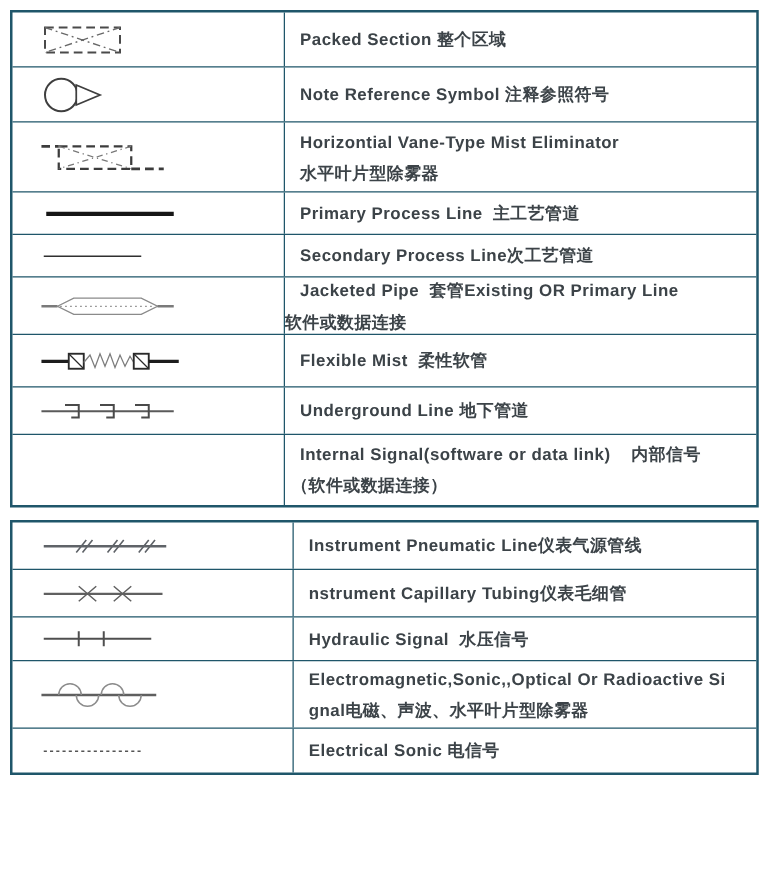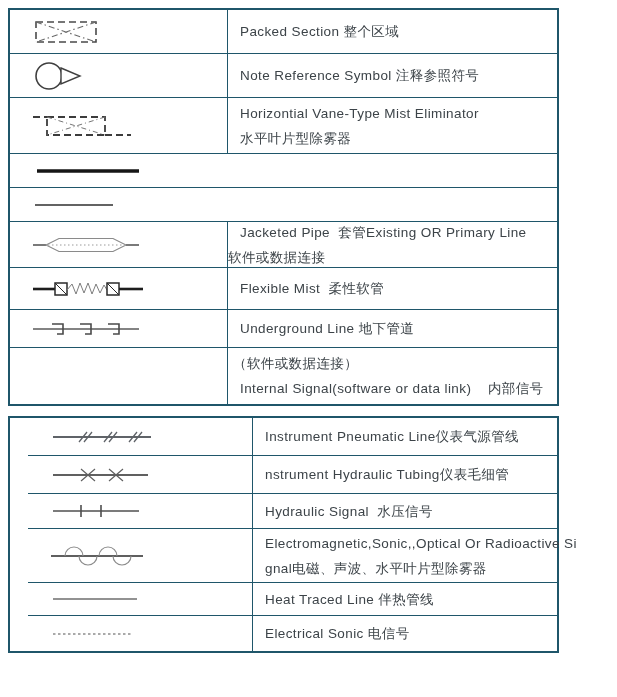--- a/index.html
+++ b/index.html
@@ -7,25 +7,26 @@
     --tc:#3c4348;
   }
   html,body{margin:0;padding:0;background:#ffffff;}
   body{
     width:617px;height:697px;
     font-family:"Liberation Sans","DejaVu Sans",sans-serif;
     color:var(--tc);
   }
   .page{padding:8px;box-sizing:border-box;}
   .tbl{
-    width:551px;box-sizing:border-box;
+    width:599px;box-sizing:border-box;
     border:2px solid var(--bc);
     background:#ffffff;
-  }
-  .tbl.t2{margin-top:10px;padding-left:18px;}
+    font-weight:bold;
+  }
+  .tbl.t2{margin-top:10px;}
   .row{
     display:flex;box-sizing:border-box;
     border-bottom:1.5px solid var(--bc);
   }
   .row:last-child{border-bottom:none;}
   .sym{
     width:217px;flex:0 0 auto;box-sizing:border-box;
     display:flex;align-items:center;
     padding-left:23px;
   }
@@ -95,27 +96,35 @@
         <div class="ln">水平叶片型除雾器</div>
       </div>
     </div>
 
     <div class="row h34">
       <div class="sym">
         <svg width="110" height="8" viewBox="0 0 110 8">
           <path d="M4,4 H106" stroke="#161616" stroke-width="3.4"></path>
         </svg>
       </div>
+      <div class="lbl">
+        <div class="ln">Primary Process Line  主工艺管道</div>
+
+      </div>
     </div>
 
     <div class="row h34">
       <div class="sym">
         <svg width="90" height="6" viewBox="0 0 90 6">
           <path d="M2,3 H80" stroke="#2f2f2f" stroke-width="1.3"></path>
         </svg>
+      </div>
+      <div class="lbl">
+        <div class="ln">Secondary Process Line次工艺管道</div>
+
       </div>
     </div>
 
     <div class="row h46">
       <div class="sym">
         <svg width="108" height="26" viewBox="0 0 108 26">
           <path d="M0,13 H13" stroke="#7a7a7a" stroke-width="2"></path>
           <path d="M13,13 L26,6.5 H80 L93,13 L80,19.5 H26 Z" fill="none" stroke="#8a8a8a" stroke-width="1.1"></path>
           <path d="M15,13 H91" stroke="#9a9a9a" stroke-width="1" stroke-dasharray="1.5 2.5"></path>
           <path d="M93,13 H106" stroke="#7a7a7a" stroke-width="2"></path>
@@ -158,22 +167,22 @@
       </div>
       <div class="lbl">
         <div class="ln">Underground Line 地下管道</div>
 
       </div>
     </div>
 
     <div class="row h56">
       <div class="sym"></div>
       <div class="lbl">
+        <div class="ln">Internal Signal(software or data link)    内部信号</div>
         <div class="ln outhalf">（软件或数据连接）</div>
-        <div class="ln">Internal Signal(software or data link)    内部信号</div>
       </div>
     </div>
 
   </section>
 
   <section class="tbl t2">
 
     <div class="row h38">
       <div class="sym">
         <svg width="112" height="16" viewBox="0 0 112 16">
@@ -195,21 +204,21 @@
       <div class="sym">
         <svg width="112" height="18" viewBox="0 0 112 18">
           <path d="M2,9 H97" stroke="#606060" stroke-width="1.8"></path>
           <g stroke="#606060" stroke-width="1.2">
             <path d="M30,3 L44,15 M44,3 L30,15"></path>
             <path d="M58,3 L72,15 M72,3 L58,15"></path>
           </g>
         </svg>
       </div>
       <div class="lbl">
-        <div class="ln">nstrument Hydraulic Tubing仪表毛细管</div>
+        <div class="ln">nstrument Capillary Tubing仪表毛细管</div>
 
       </div>
     </div>
 
     <div class="row h35">
       <div class="sym">
         <svg width="112" height="14" viewBox="0 0 112 14">
           <path d="M2,7 H88" stroke="#4f4f4f" stroke-width="1.6"></path>
           <path d="M30,1 V13 M50,1 V13" stroke="#4f4f4f" stroke-width="1.6"></path>
         </svg>
@@ -231,31 +240,20 @@
             <path d="M62,14 A9,9 0 0 0 80,14"></path>
           </g>
         </svg>
       </div>
       <div class="lbl">
         <div class="ln">Electromagnetic,Sonic,,Optical Or Radioactive Si</div>
         <div class="ln">gnal电磁、声波、水平叶片型除雾器</div>
       </div>
     </div>
 
-    <div class="row h33">
-      <div class="sym">
-        <svg width="110" height="6" viewBox="0 0 110 6">
-          <path d="M2,3 H86" stroke="#6e6e6e" stroke-width="1.5"></path>
-        </svg>
-      </div>
-      <div class="lbl">
-        <div class="ln">Heat Traced Line 伴热管线</div>
-
-      </div>
-    </div>
 
     <div class="row h35">
       <div class="sym">
         <svg width="110" height="6" viewBox="0 0 110 6">
           <path d="M2,3 H82" stroke="#555555" stroke-width="1.2" stroke-dasharray="2.5 2.5"></path>
         </svg>
       </div>
       <div class="lbl">
         <div class="ln">Electrical Sonic 电信号</div>
 

